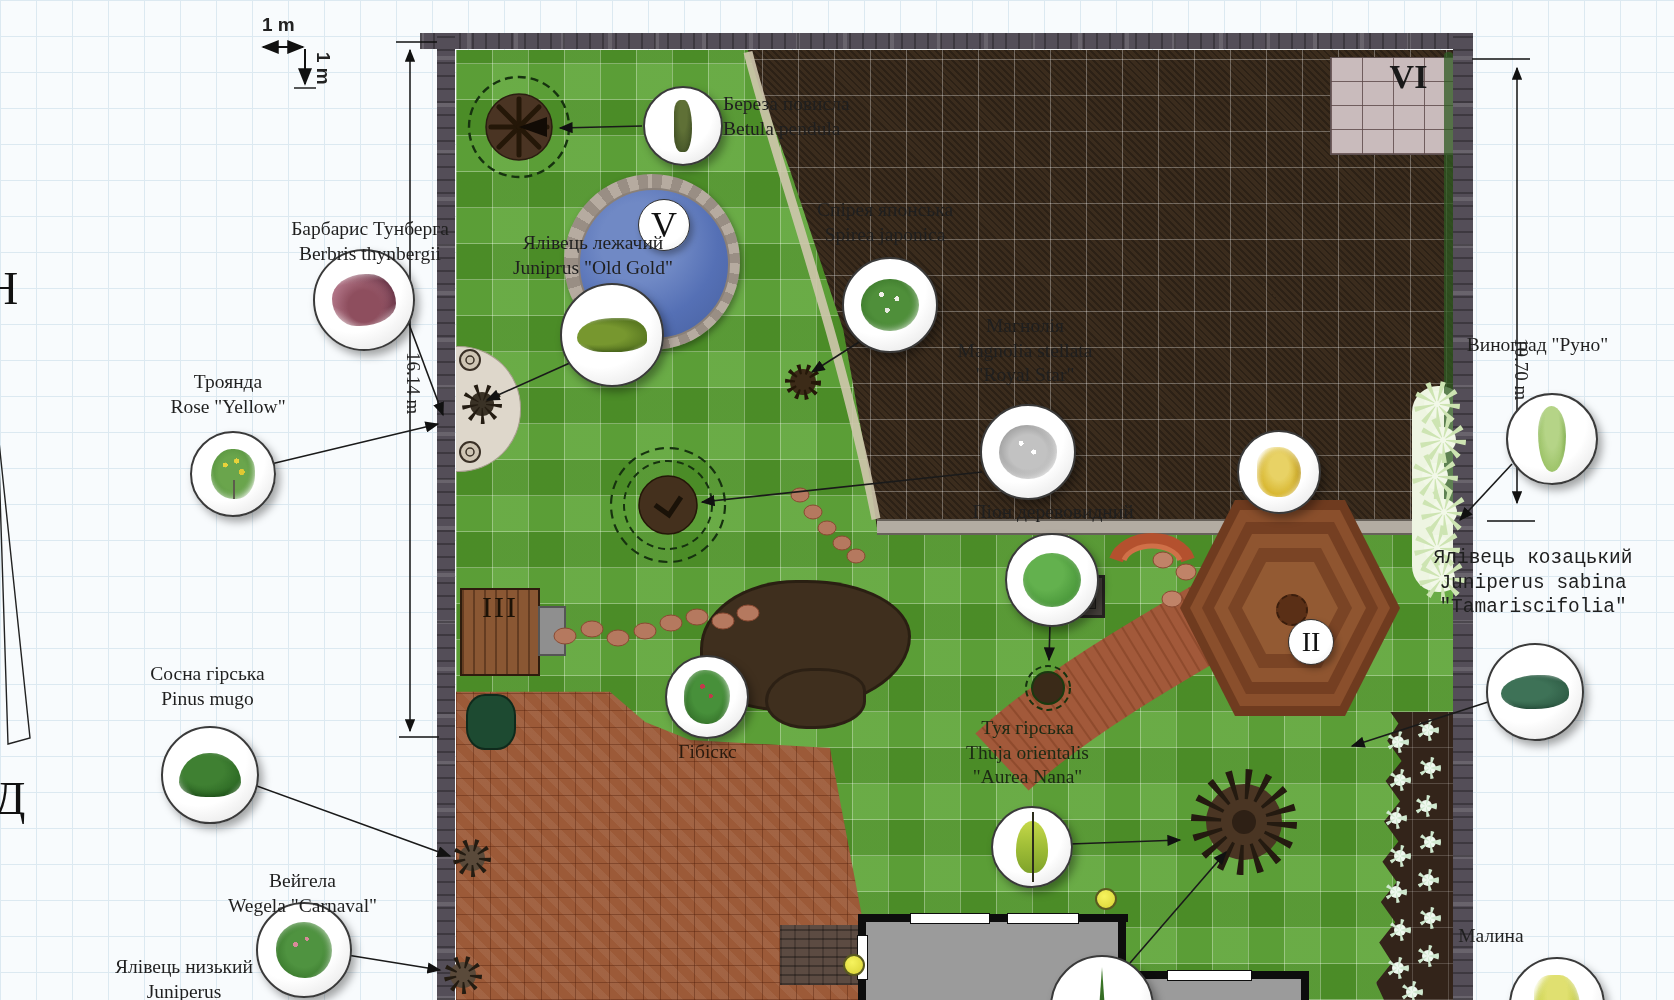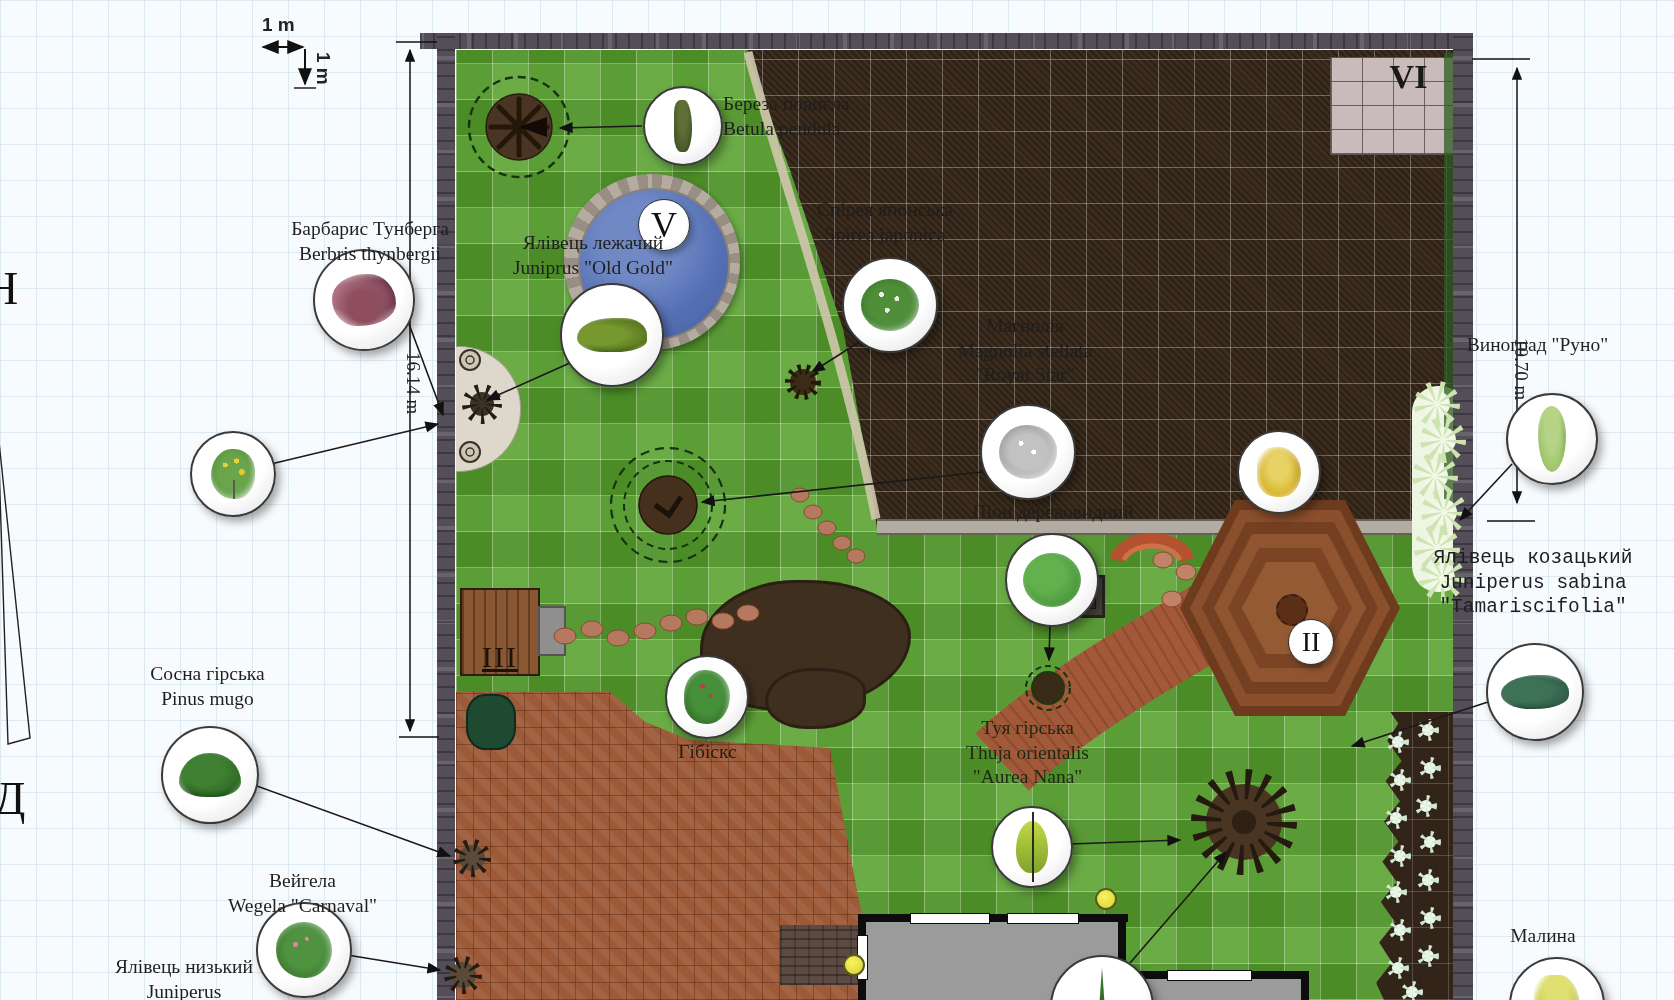--- a/index.html
+++ b/index.html
@@ -38,22 +38,22 @@
       repeating-linear-gradient(45deg, rgba(255,255,255,0.06) 0 8px, transparent 8px 17px);
     clip-path:polygon(0 0.6%,36.3% 0.6%,44.6% 10.3%,55.2% 16.1%,88.2% 18.7%,99.5% 100%,0 100%);}
   .pond{left:564px;top:174px;width:176px;height:176px;border-radius:50%;
     background:repeating-conic-gradient(#998e84 0 7deg,#b6aba0 7deg 14deg);
     box-shadow:2px 3px 6px rgba(0,0,0,0.35);}
   .water{left:14px;top:14px;width:148px;height:148px;border-radius:50%;
     background:radial-gradient(circle at 40% 35%, #7089c5 0 30%, #5570b5 60%, #47609f 100%);
     border:2px solid #8a8078;}
   .deck{left:460px;top:588px;width:76px;height:84px;background-color:#8a5733;
     background-image:repeating-linear-gradient(90deg, rgba(30,10,0,0.35) 0 2px, transparent 2px 11px);
-    border:2px solid #2e1c0e;display:flex;align-items:flex-end;justify-content:center;
-    font-size:30px;letter-spacing:2px;color:#1c1206;text-decoration:underline;}
+    border:2px solid #2e1c0e;display:flex;align-items:flex-start;justify-content:center;
+    font-size:30px;letter-spacing:2px;color:#1c1206;}
   .deckblock{left:538px;top:606px;width:24px;height:46px;background:#8f8f8f;border:2px solid #555;}
   .planter{left:1063px;top:575px;width:36px;height:37px;background:#45403b;border:3px solid #262320;}
   .planter div{position:absolute;inset:6px;background:#332f2b;border:1px solid #1c1a18;}
   .bush{left:466px;top:694px;width:46px;height:52px;background:#1d4a31;border:2px solid #0f2a1c;border-radius:38%;}
   .blob1{left:700px;top:580px;width:205px;height:125px;background:#3f2f1e;
     border:3px solid rgba(25,18,10,0.55);border-radius:48% 52% 60% 40%/55% 45% 60% 40%;}
   .blob2{left:765px;top:668px;width:95px;height:55px;background:#3f2f1e;
     border:3px solid rgba(25,18,10,0.5);border-radius:50% 50% 55% 45%/60% 40% 50% 50%;}
   .rbed{left:1376px;top:712px;width:80px;height:288px;background-color:#33241a;
     background-image:repeating-linear-gradient(0deg, rgba(255,255,255,0.18) 0 1px, transparent 1px 36px),
@@ -438,20 +438,24 @@
       <div>Betula pendula</div>
   </div>
   <div class="lbl" style="left:458px;top:231px;width:270px;">
     <div>Ялівець лежачий</div>
       <div>Juniprus "Old Gold"</div>
   </div>
   <div class="lbl" style="left:260px;top:190px;width:220px;margin-top:27px;">
     <div>Барбарис Тунберга</div>
       <div>Berbris thynbergii</div>
   </div>
+  <div class="lbl" style="left:133px;top:370px;width:190px;">
+    <div>Троянда</div>
+      <div>Rose "Yellow"</div>
+  </div>
   <div class="lbl" style="left:930px;top:314px;width:190px;">
     <div>Магнолія</div>
       <div>Magnolia stellata</div>
       <div>"Royal Star"</div>
   </div>
   <div class="lbl" style="left:790px;top:198px;width:190px;">
     <div>Спірея японська</div>
       <div>Spirea japonica</div>
   </div>
   <div class="lbl" style="left:943px;top:500px;width:220px;">
@@ -478,21 +482,21 @@
       <div>"Aurea Nana"</div>
   </div>
   <div class="lbl" style="left:195px;top:840px;width:215px;margin-top:29px;">
     <div>Вейгела</div>
       <div>Wegela "Carnaval"</div>
   </div>
   <div class="lbl" style="left:80px;top:955px;width:208px;">
     <div>Ялівець низький</div>
       <div>Juniperus</div>
   </div>
-  <div class="lbl" style="left:1492px;top:924px;width:102px;">
+  <div class="lbl" style="left:1440px;top:924px;width:102px;">
     <div>Малина</div>
   </div>
 
   <div class="dim" style="left:424px;top:352px;">16.14 m</div>
   <div class="dim" style="left:1532px;top:338px;">10.70 m</div>
   <div class="scalelbl" style="left:262px;top:14px;">1 m</div>
   <div class="dim" style="left:334px;top:52px;font-family:'Liberation Sans',sans-serif;font-weight:bold;">1 m</div>
 
   <div class="compass" style="left:-15px;top:262px;">Н</div>
   <div class="compass" style="left:-6px;top:772px;">Д</div>

